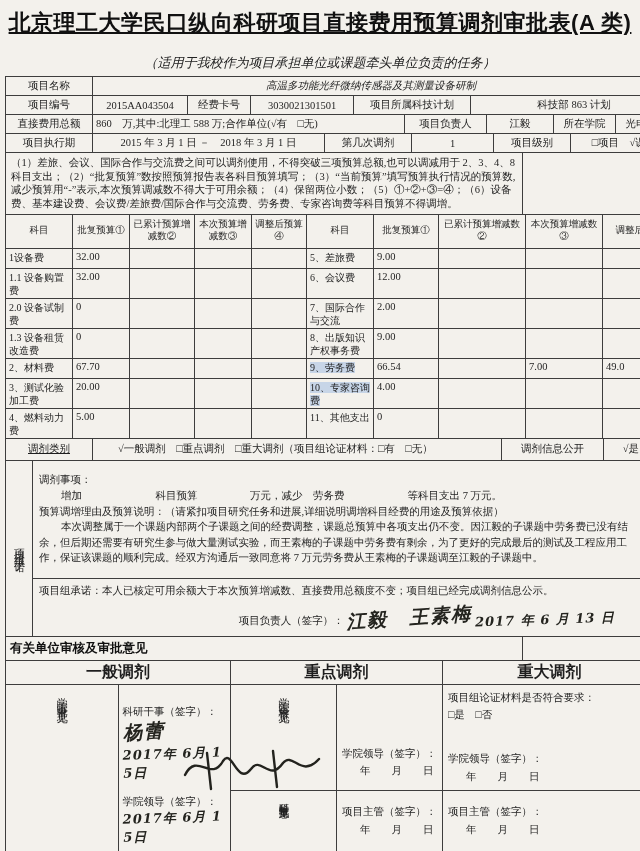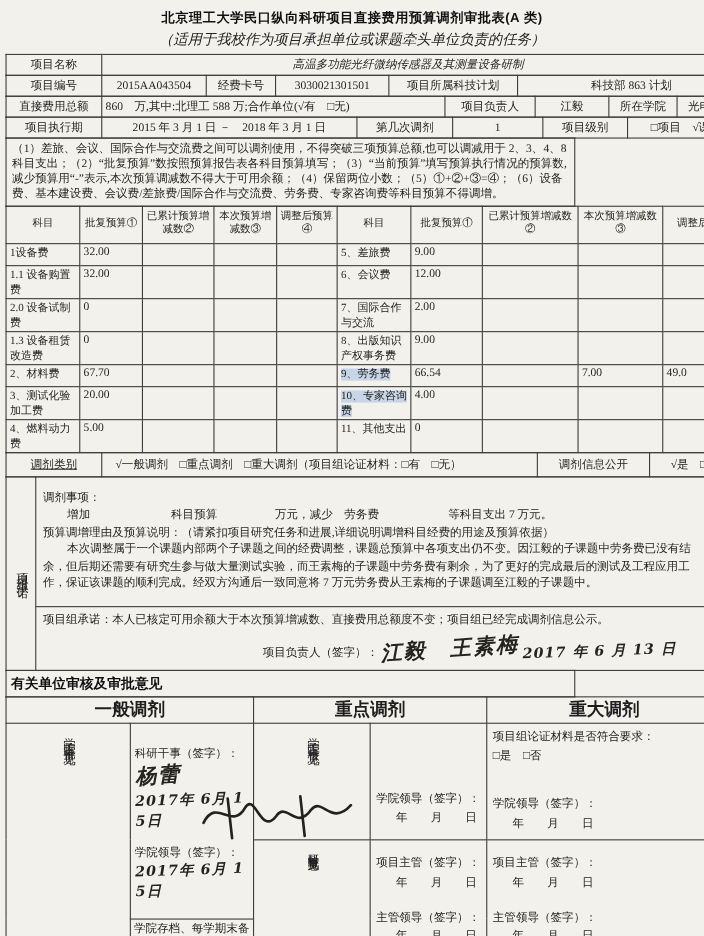--- a/index.html
+++ b/index.html
@@ -4,22 +4,22 @@
 <style>
   html,body { margin:0; padding:0; background:#cfcdc8; }
   .page {
     width:640px; height:851px; background:#f3f1ec; margin:0 auto;
     font-family:"Liberation Serif", serif; color:#1e1e1e;
     position:relative; overflow:hidden; box-sizing:border-box;
     padding:5px 5px 0 5px;
   }
   .title {
     font-family:"Liberation Sans", sans-serif;
-    font-size:12px; font-weight:bold; text-align:center;
-    margin:3px 0 2px 0; letter-spacing:0.5px; color:#111;
+    font-size:22px; font-weight:bold; text-align:center;
+    margin:3px 0 16px 0; letter-spacing:0.5px; color:#111;text-decoration:underline;
   }
   .subtitle {
     text-align:center; font-style:italic; font-size:13px;
     margin:0 0 5px 0; color:#222;
   }
   table { border-collapse:collapse; width:518px; table-layout:fixed; margin-top:-1px; }
   td, th {
     border:1px solid #3d3d3d; font-size:10.5px; padding:1px 3px;
     vertical-align:middle; word-break:break-all; color:#1e1e1e;
     font-weight:normal;
@@ -218,21 +218,21 @@
       <td></td>
       <td></td>
     </tr>
   </tbody>
     </table>
 
   <table>
     <tbody>
         <tr style="height:22px;">
       <td class="lab" style="width:80px;text-decoration:underline;">调剂类别</td>
-      <td style="width:380px; text-align:left; padding-left:12px;">√一般调剂　□重点调剂　□重大调剂（项目组论证材料：□有　□无）</td>
+      <td style="width:380px; text-align:left; padding-left:25px;">√一般调剂　□重点调剂　□重大调剂（项目组论证材料：□有　□无）</td>
       <td class="lab" style="width:95px;">调剂信息公开</td>
       <td class="ctr" style="width:75px;">√是　□否</td>
     </tr>
   </tbody>
     </table>
 
   <table>
     <tbody>
         <tr style="height:118px;">
       <td class="vcell" style="width:24px;" rowspan="2">

